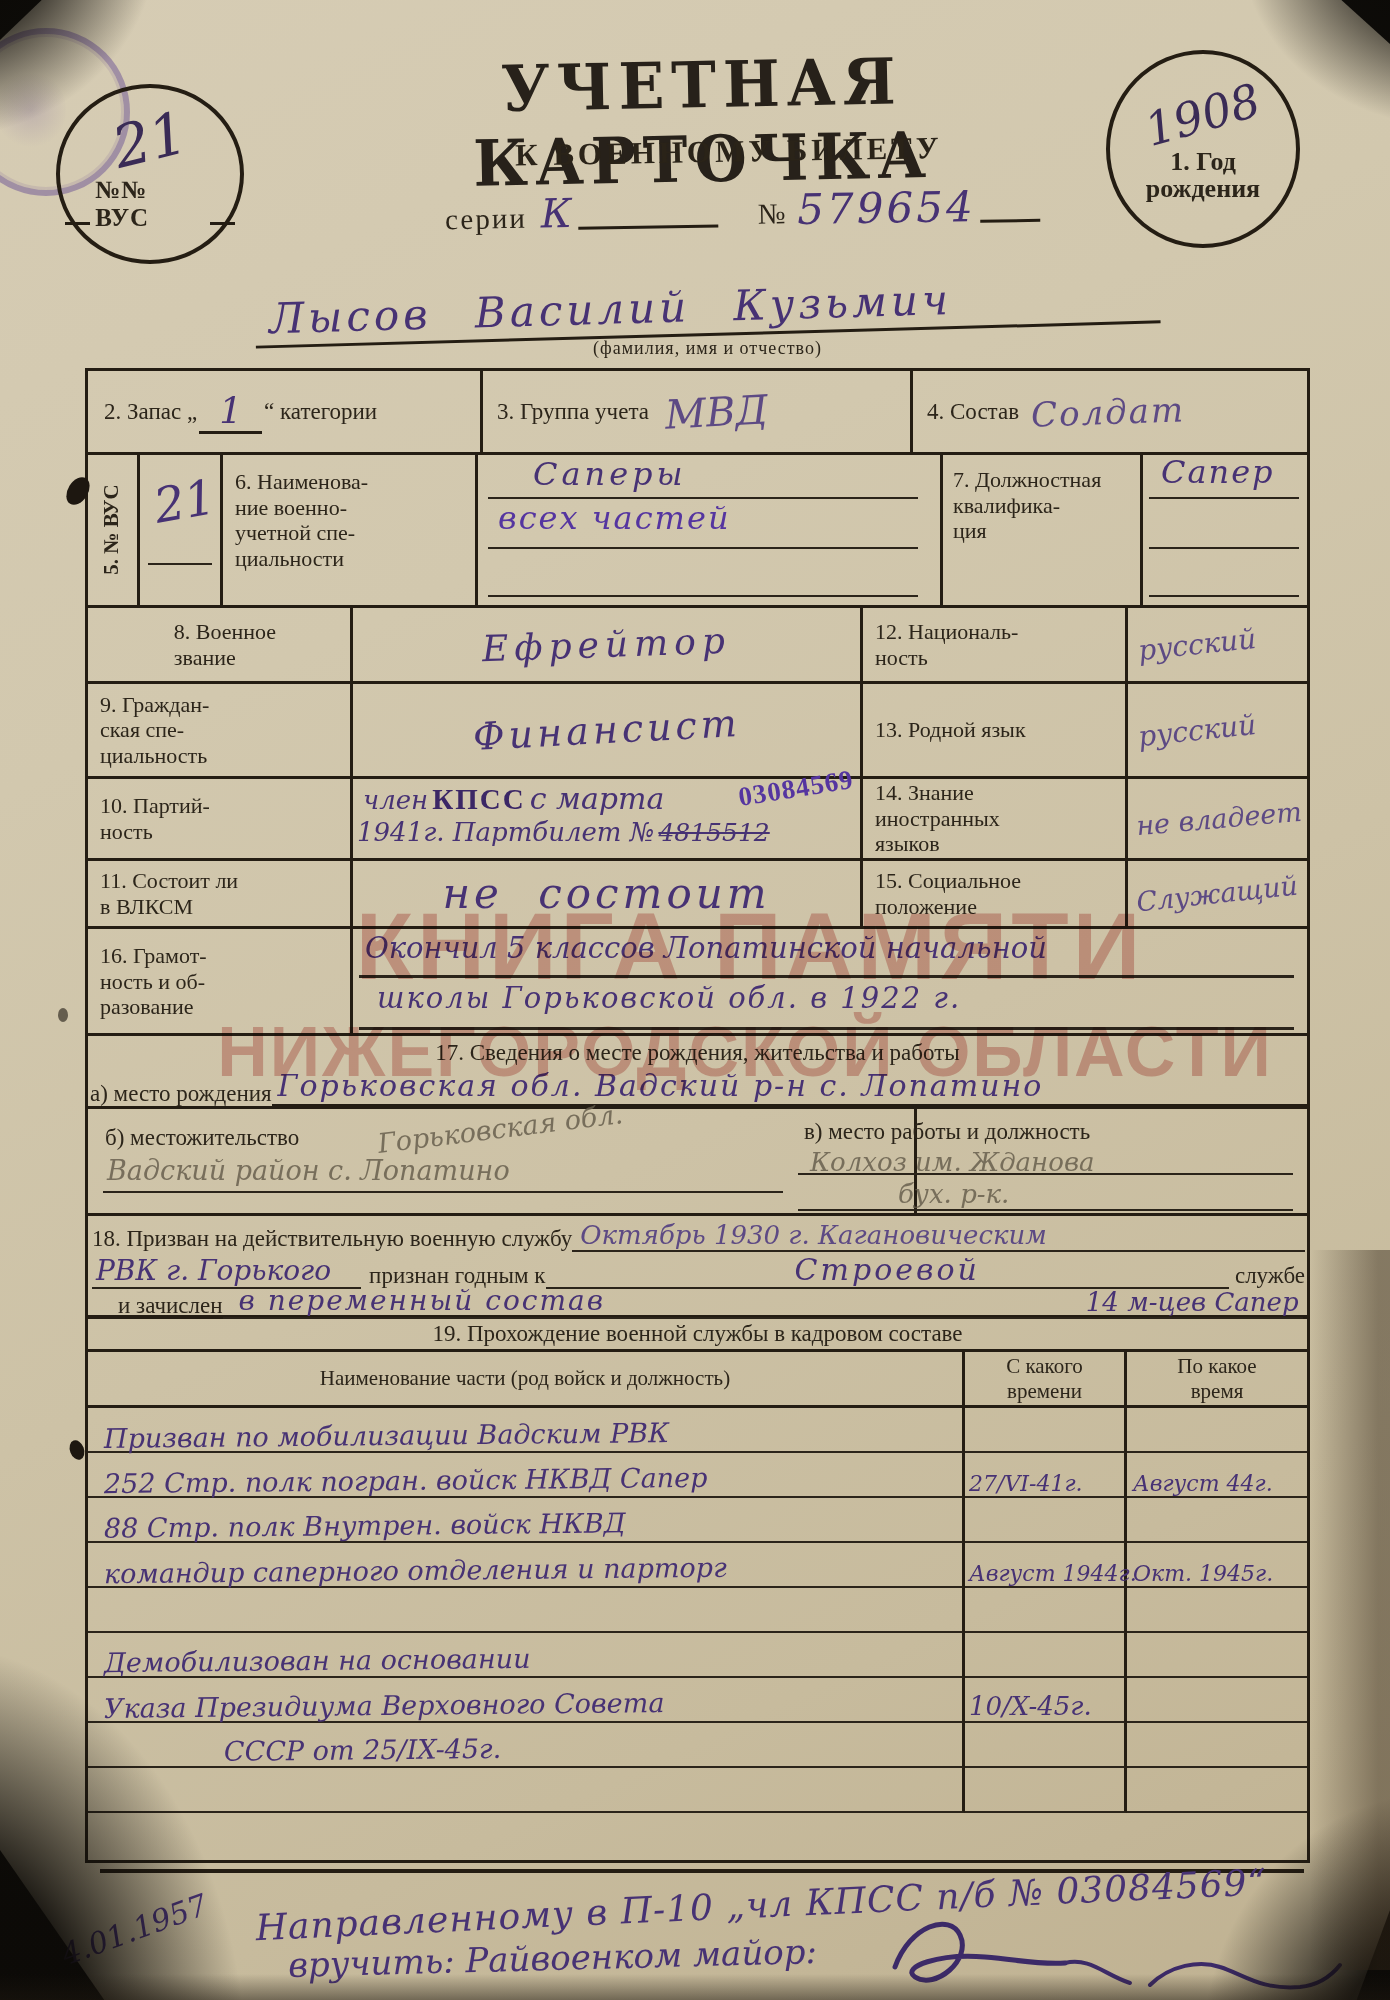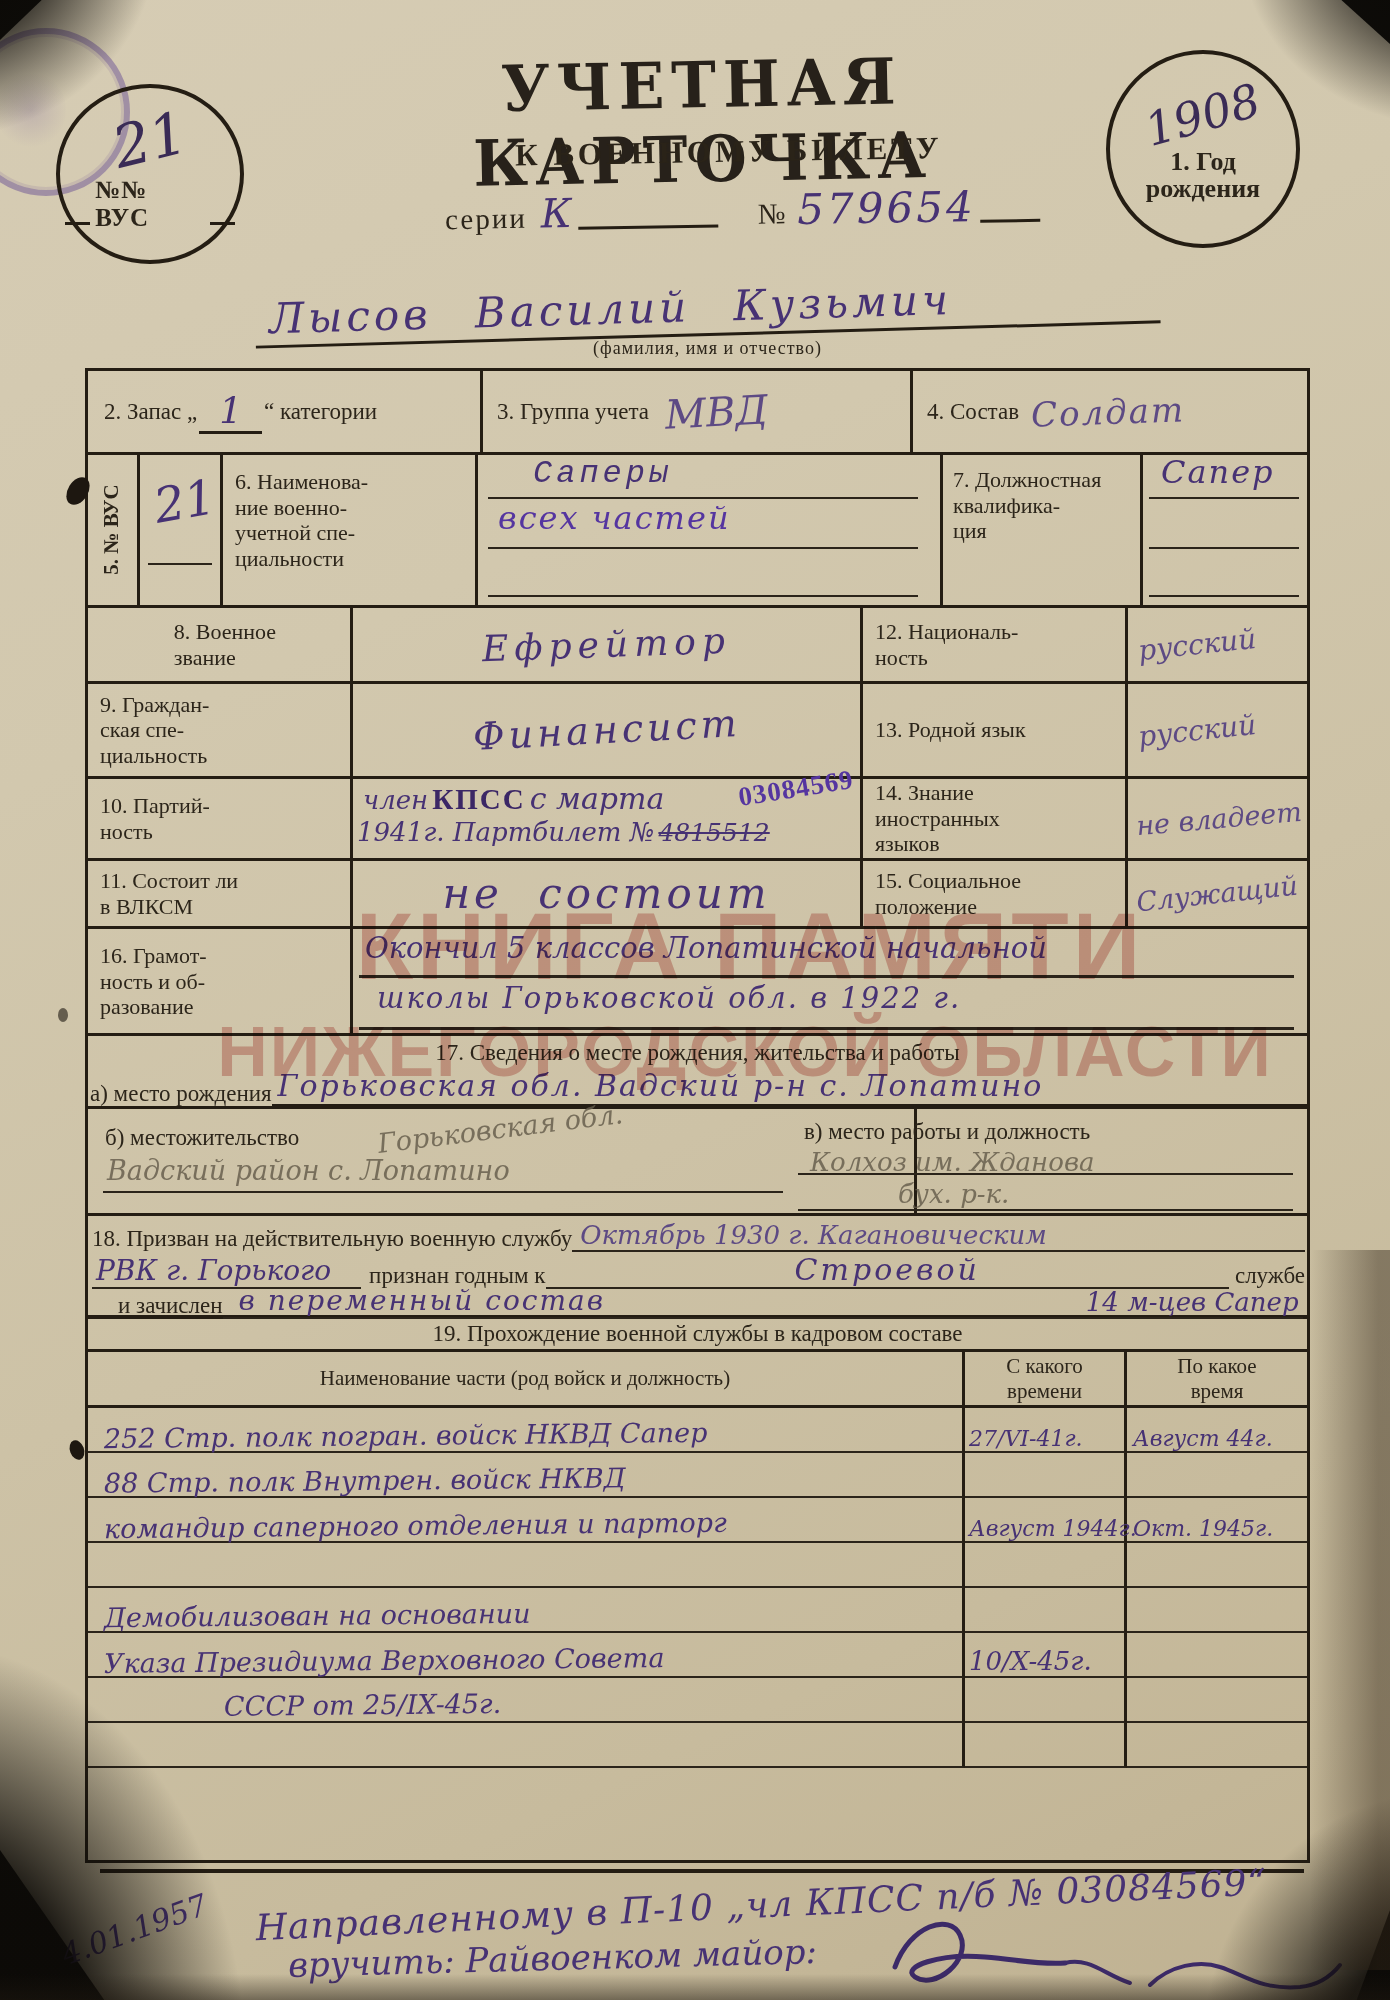--- a/index.html
+++ b/index.html
@@ -186,21 +186,21 @@
         <span class="hw" style="position:absolute;left:14px;top:18px;font-size:48px;transform:rotate(-10deg);">21</span>
         <div class="rule" style="left:8px;top:108px;width:64px;"></div>
       </div>
       <div class="cell" style="left:135px;width:255px;padding:14px 6px 0 12px;">
         <span class="print lbl">6. Наименова-
 ние военно-
 учетной спе-
 циальности</span>
       </div>
       <div class="cell" style="left:390px;width:465px;">
-        <span class="hw" style="position:absolute;left:55px;top:0px;font-size:32px;letter-spacing:4px;font-family:Liberation Mono, monospace;">Саперы</span>
+        <span class="hw" style="position:absolute;left:55px;top:0px;font-size:32px;letter-spacing:4px;">Саперы</span>
         <span class="hw hw-bright" style="position:absolute;left:20px;top:44px;font-size:32px;letter-spacing:2px;">всех частей</span>
         <div class="rule" style="left:10px;top:42px;width:430px;"></div>
         <div class="rule" style="left:10px;top:92px;width:430px;"></div>
         <div class="rule" style="left:10px;top:140px;width:430px;"></div>
       </div>
       <div class="cell" style="left:855px;width:200px;padding:12px 4px 0 10px;">
         <span class="print lbl">7. Должностная
 квалифика-
 ция</span>
       </div>
@@ -358,20 +358,31 @@
         </div>
       <div class="tcol" style="left:1039px;width:180px;">
           <div class="thead-txt print" style="font-weight:normal;">По какое
 время</div>
         </div>
     </div>
 
     <div class="row rtb">
       <div class="trow">
           <div class="tc tc1">
+            <span class="hw tbl">Призван по мобилизации Вадским РВК</span>
+          </div>
+          <div class="tc tc2">
+            <span class="hw tbl2"></span>
+          </div>
+          <div class="tc tc3">
+            <span class="hw tbl2"></span>
+          </div>
+        </div>
+      <div class="trow">
+          <div class="tc tc1">
             <span class="hw tbl">252 Стр. полк погран. войск НКВД Сапер</span>
           </div>
           <div class="tc tc2">
             <span class="hw tbl2">27/VI-41г.</span>
           </div>
           <div class="tc tc3">
             <span class="hw tbl2">Август 44г.</span>
           </div>
         </div>
       <div class="trow">

